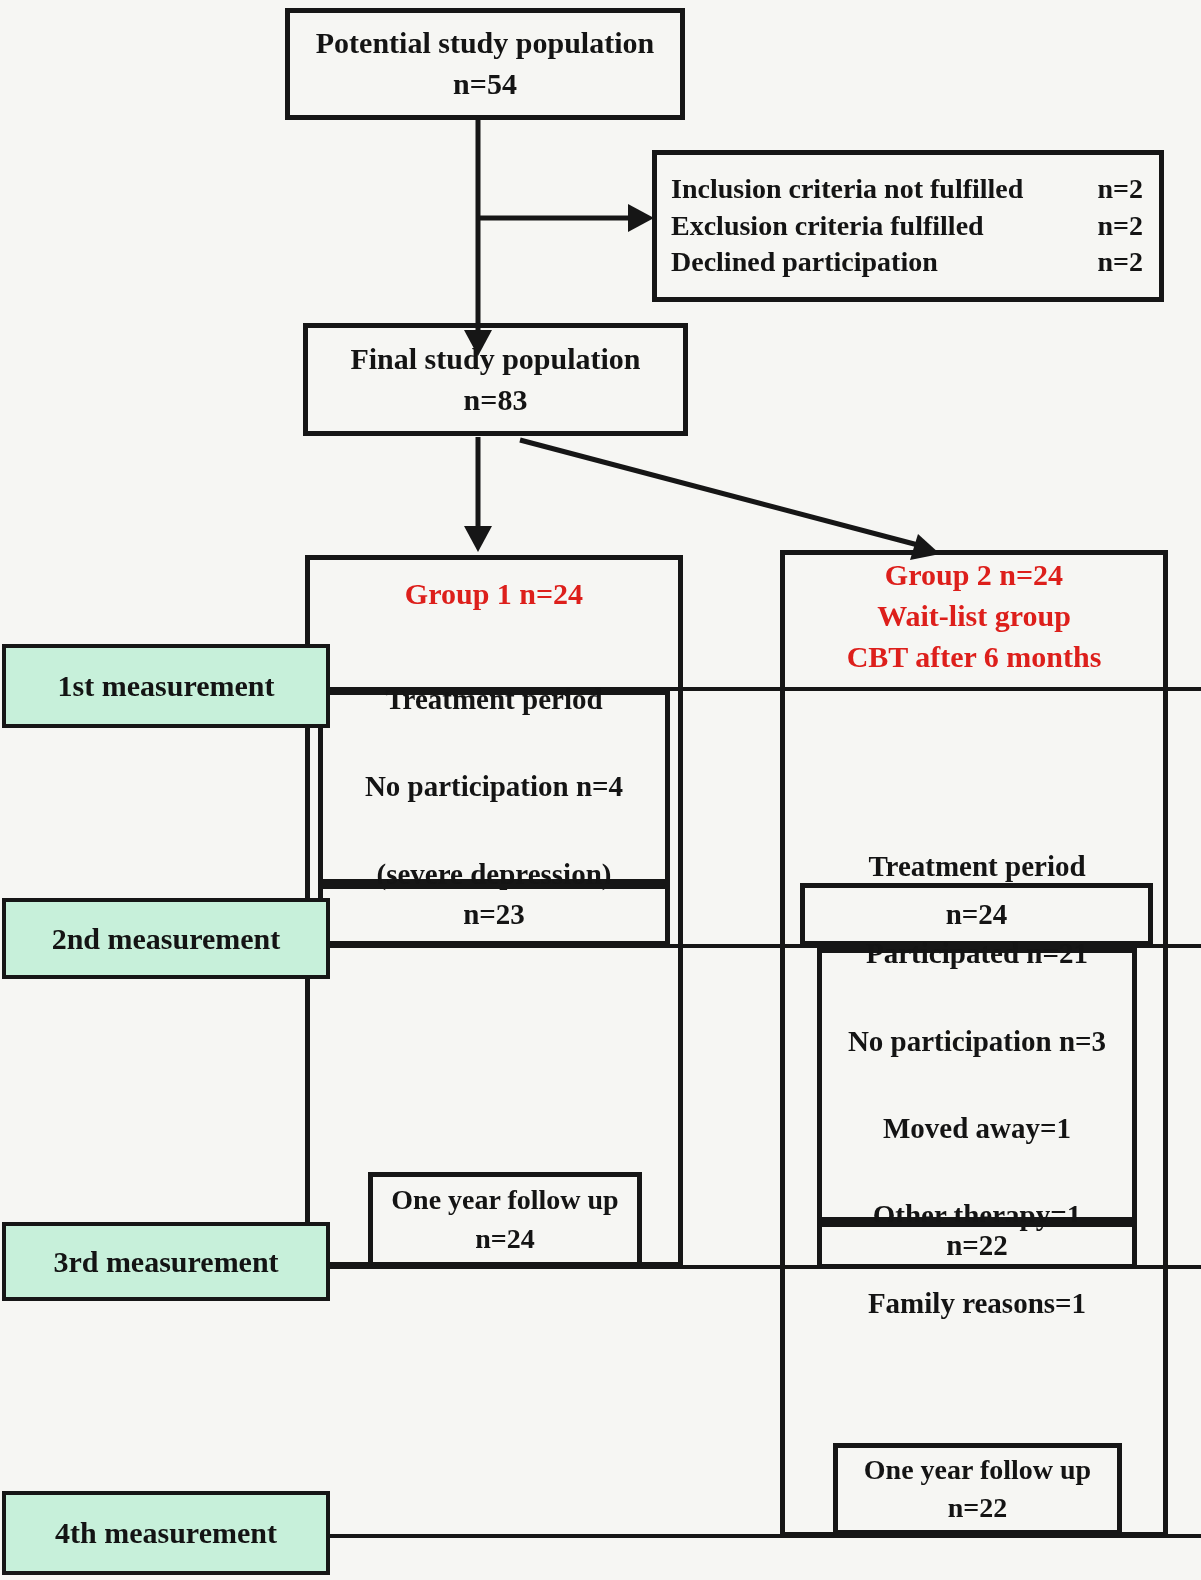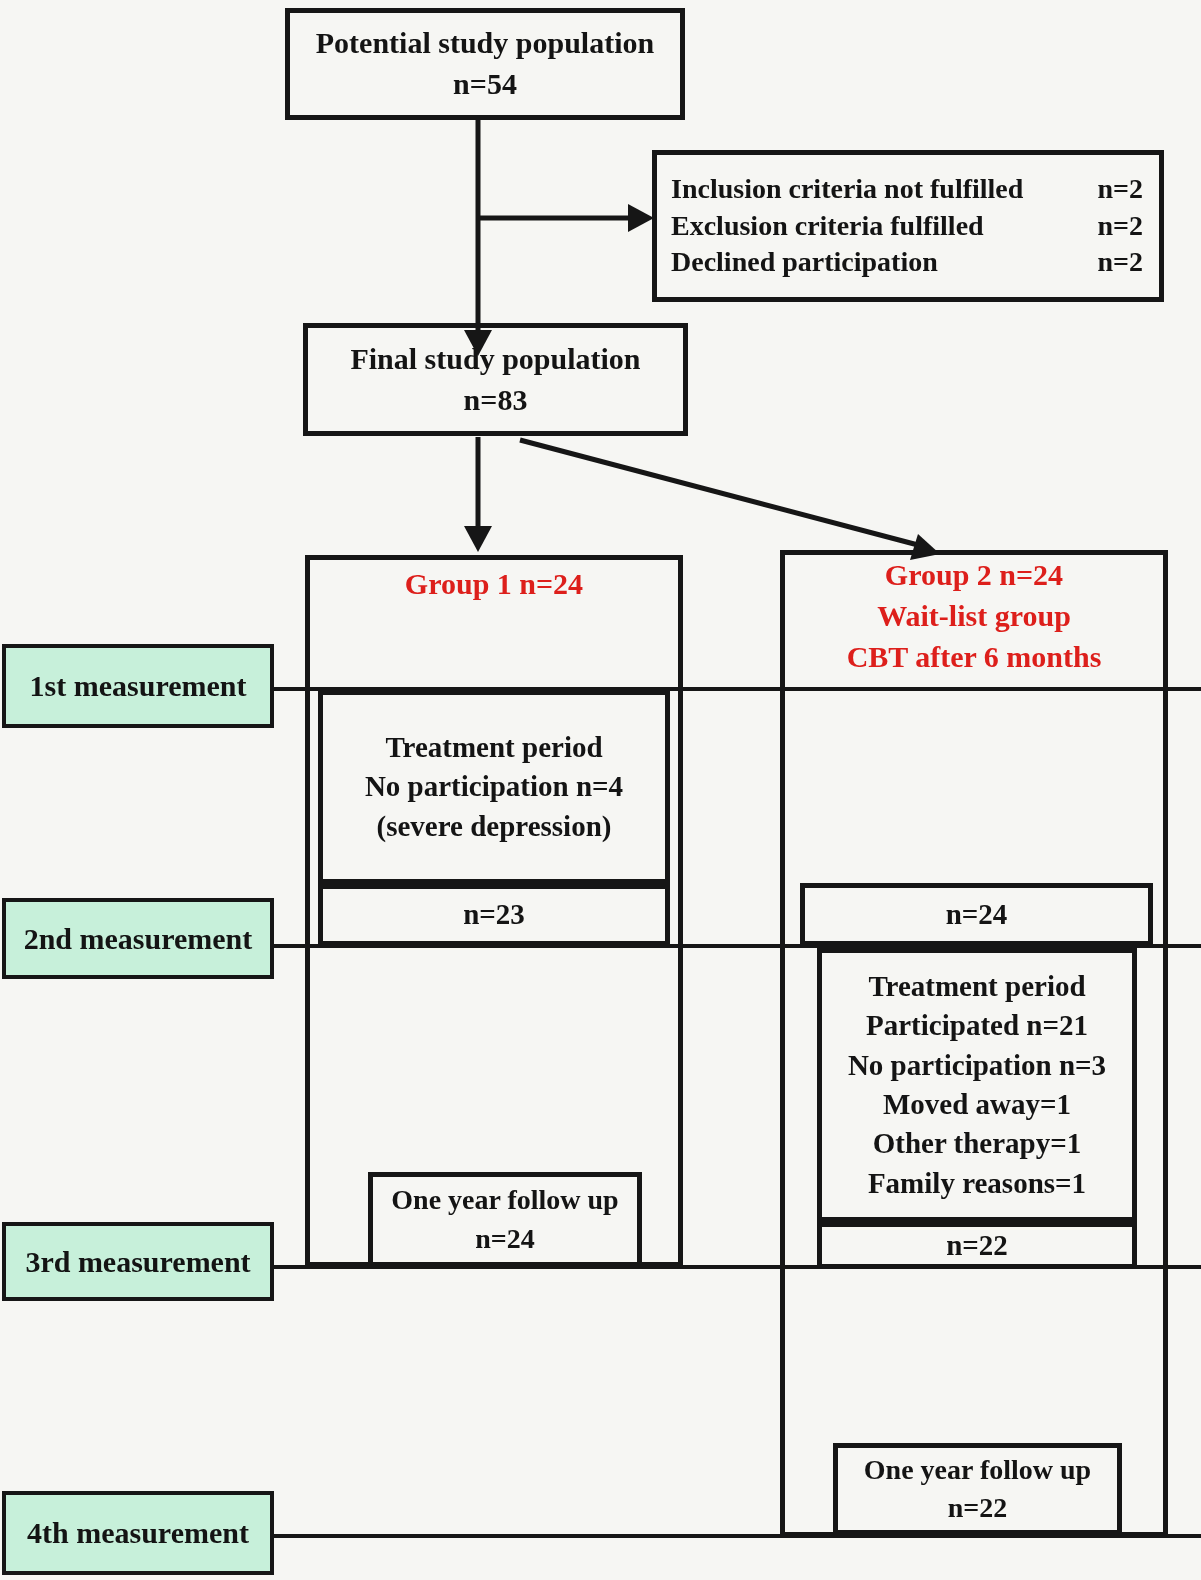--- a/index.html
+++ b/index.html
@@ -23,27 +23,27 @@
     box-sizing:border-box;
     display:flex;
     flex-direction:column;
     align-items:center;
     justify-content:center;
     text-align:center;
     line-height:1.36;
     background:transparent;
   }
   .f30{font-size:30px;}
-  .f29{font-size:29px;}
+  .f29{font-size:29px;gap:48px;}
   .f28{font-size:28px;}
   .red{color:var(--accent,#dd1f1b);}
   .label-top{justify-content:flex-start;}
   .mint{
     position:absolute;
-    left:2px;width:272px;
+    left:2px;width:328px;
     border:4px solid #161616;
     box-sizing:border-box;
     background:var(--mint,#c7f0da);
     display:flex;align-items:center;justify-content:center;
     font-size:30px;
     z-index:4;
   }
   .mline{
     position:absolute;
     left:274px;width:927px;height:4px;
@@ -107,21 +107,21 @@
       <span>Declined participation</span>
       <span>n=2</span>
     </div>
   </div>
 
   <div class="box f30 outer" style="left:303px;top:323px;width:385px;height:113px">
     <span>Final study population</span>
     <span>n=83</span>
   </div>
 
-  <div class="box f30 outer label-top" style="left:305px;top:555px;width:378px;height:712px;padding-top:4px">
+  <div class="box f30 outer label-top" style="left:305px;top:555px;width:378px;height:712px;padding-top:14px">
     <span class="red">Group 1 n=24</span>
   </div>
 
   <div class="box f29 inner" style="left:318px;top:690px;width:352px;height:194px">
     <span>Treatment period</span>
     <span>No participation n=4</span>
     <span>(severe depression)</span>
   </div>
 
   <div class="box f29 inner" style="left:318px;top:884px;width:352px;height:62px">

